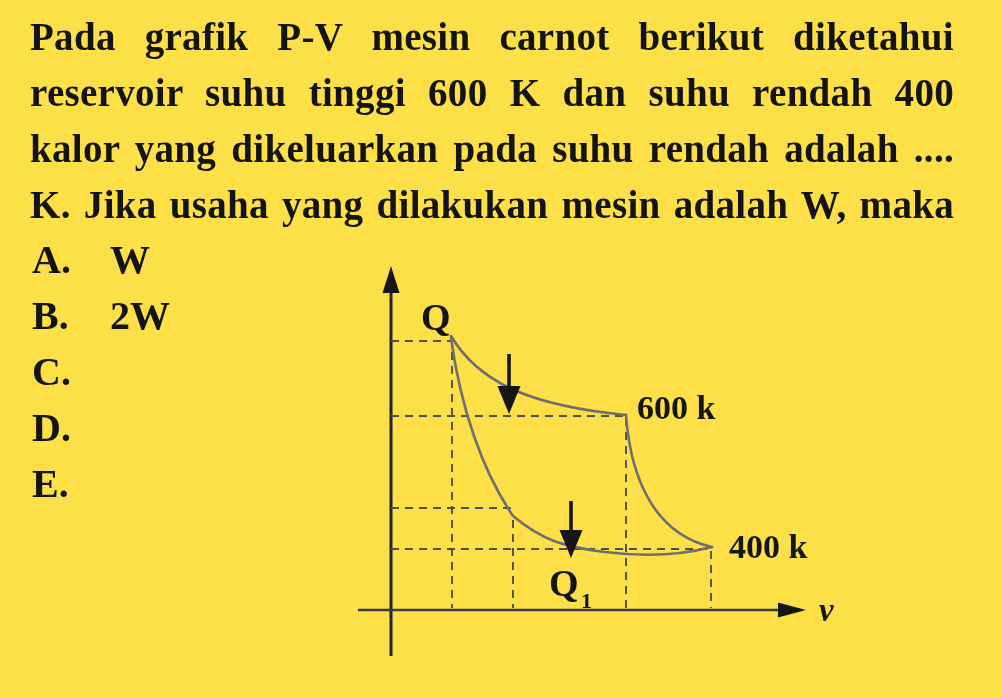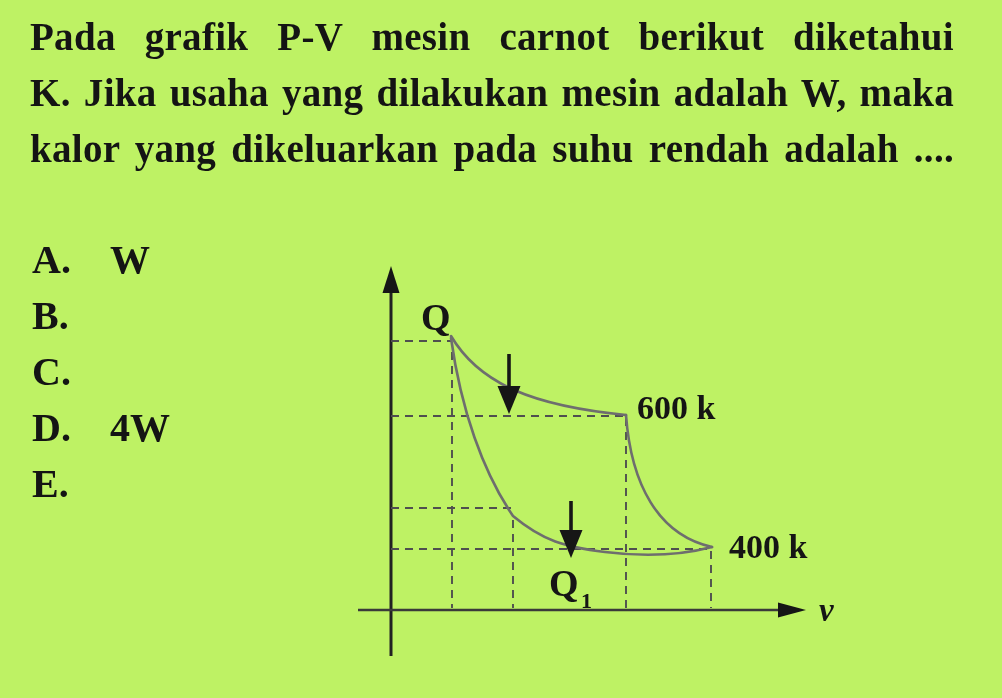--- a/index.html
+++ b/index.html
@@ -1,20 +1,20 @@
 <!DOCTYPE html>
 <html><head>
 <meta charset="utf-8">
 <style>
   html, body { margin: 0; padding: 0; background: #ffffff; }
   .page {
     position: relative;
     width: 1002px;
     height: 698px;
-    background: #bef264;
+    background: #fde047;
     font-family: "Liberation Serif", serif;
     color: #141414;
     overflow: hidden;
   }
   
   .problem {
     position: absolute;
     left: 30px;
     top: 9px;
     width: 924px;
@@ -57,38 +57,39 @@
   .heat   { stroke: #161616; stroke-width: 3.6; fill: none; }
   .headfill { fill: #161616; stroke: none; }
 </style>
 </head>
 <body>
 
 <div class="page">
 
   <div class="problem">
     <div class="line">Pada grafik P-V mesin carnot berikut diketahui</div>
+    <div class="line">reservoir suhu tinggi 600 K dan suhu rendah 400</div>
+    <div class="line">kalor yang dikeluarkan pada suhu rendah adalah ....</div>
     <div class="line">K. Jika usaha yang dilakukan mesin adalah W, maka</div>
-    <div class="line">kalor yang dikeluarkan pada suhu rendah adalah ....</div>
   </div>
 
   <div class="options">
     <div class="option-row">
       <span class="opt-letter">A.</span>
       <span class="opt-value">W</span>
     </div>
     <div class="option-row">
       <span class="opt-letter">B.</span>
+      <span class="opt-value">2W</span>
     </div>
     <div class="option-row">
       <span class="opt-letter">C.</span>
     </div>
     <div class="option-row">
       <span class="opt-letter">D.</span>
-      <span class="opt-value">4W</span>
     </div>
     <div class="option-row">
       <span class="opt-letter">E.</span>
     </div>
   </div>
 
   <svg class="diagram" viewBox="0 0 1002 698" aria-hidden="true">
 
     <line class="vaxis" x1="391" y1="288" x2="391" y2="656"></line>
     <polygon class="headfill" points="391,266 382.5,293 399.5,293"></polygon>

